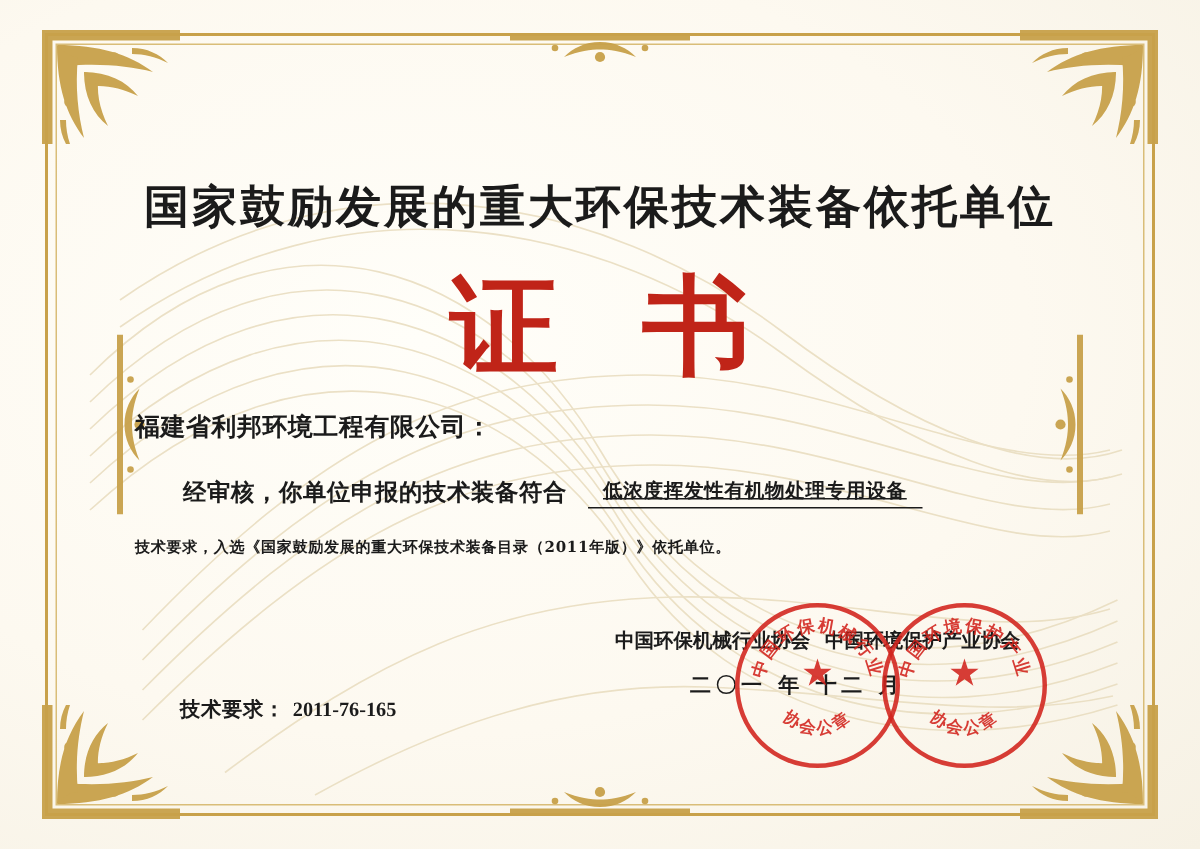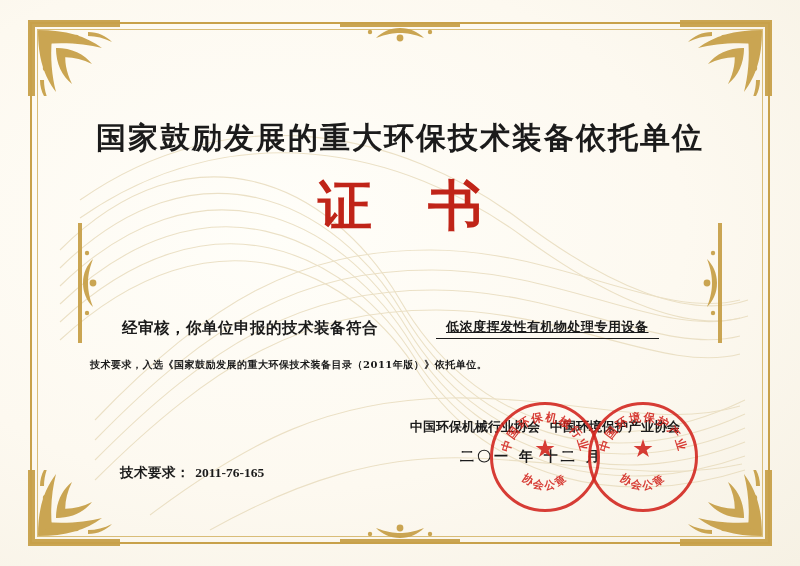--- a/index.html
+++ b/index.html
@@ -99,21 +99,21 @@
     white-space: nowrap;
   }
 
   .big-title {
     position: absolute;
     top: 130px;
     left: 0;
     width: 680px;
     text-align: center;
     font-family: "DejaVu Serif", serif;
-    font-size: 54px;
+    font-size: 72px;
     font-weight: bold;
     letter-spacing: 56px;
     text-indent: 56px;
     color: #c02418;
   }
 
   .recipient {
     position: absolute;
     top: 234px;
     left: 30px;
@@ -127,21 +127,20 @@
     position: absolute;
     top: 278px;
     left: 62px;
     font-size: 15.5px;
     font-weight: bold;
     color: #1b1b1b;
     letter-spacing: 0.5px;
     display: flex;
     align-items: flex-end;
     white-space: nowrap;
-    gap: 44px;
   }
   .equip-blank {
     display: inline-block;
     margin-left: 14px;
     padding: 0 10px 2px 10px;
     border-bottom: 1.3px solid #1b1b1b;
     font-size: 13px;
     font-weight: bold;
     color: #1b1b1b;
     text-decoration: underline;
@@ -338,20 +337,21 @@
       </g>
     </svg>
   </div>
 
   <div class="content">
 
     <div class="main-title">国家鼓励发展的重大环保技术装备依托单位</div>
 
     <div class="big-title">证书</div>
 
+    <div class="recipient">福建省利邦环境工程有限公司：</div>
 
     <div class="body-line-1">
       <span>经审核，你单位申报的技术装备符合</span>
       <span class="equip-blank">低浓度挥发性有机物处理专用设备</span>
     </div>
 
     <div class="body-line-2">技术要求，入选《国家鼓励发展的重大环保技术装备目录（2011年版）》依托单位。</div>
 
     <div class="assoc-row">
       <span>中国环保机械行业协会</span>

